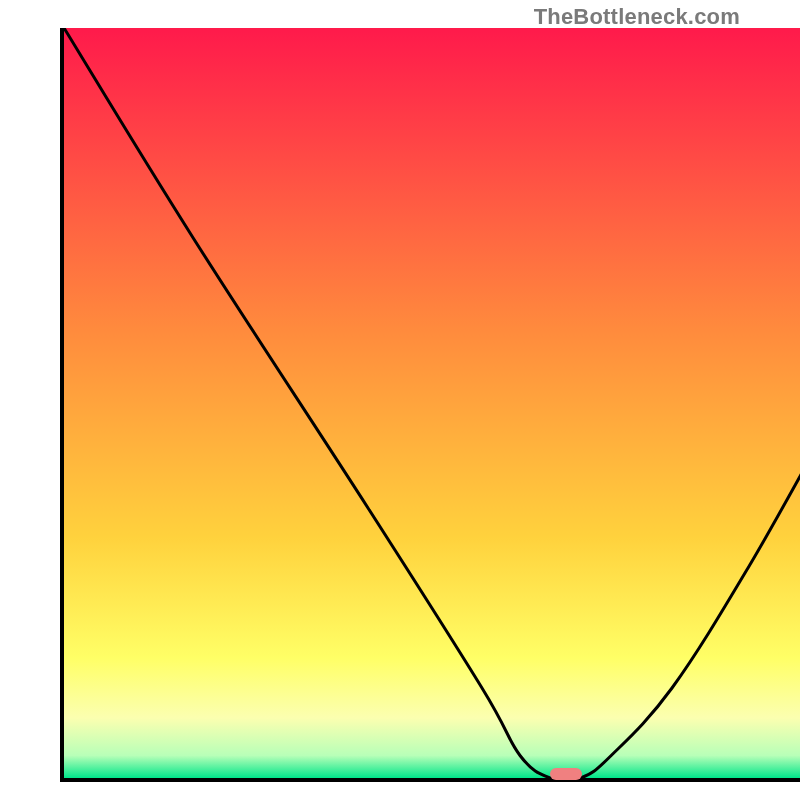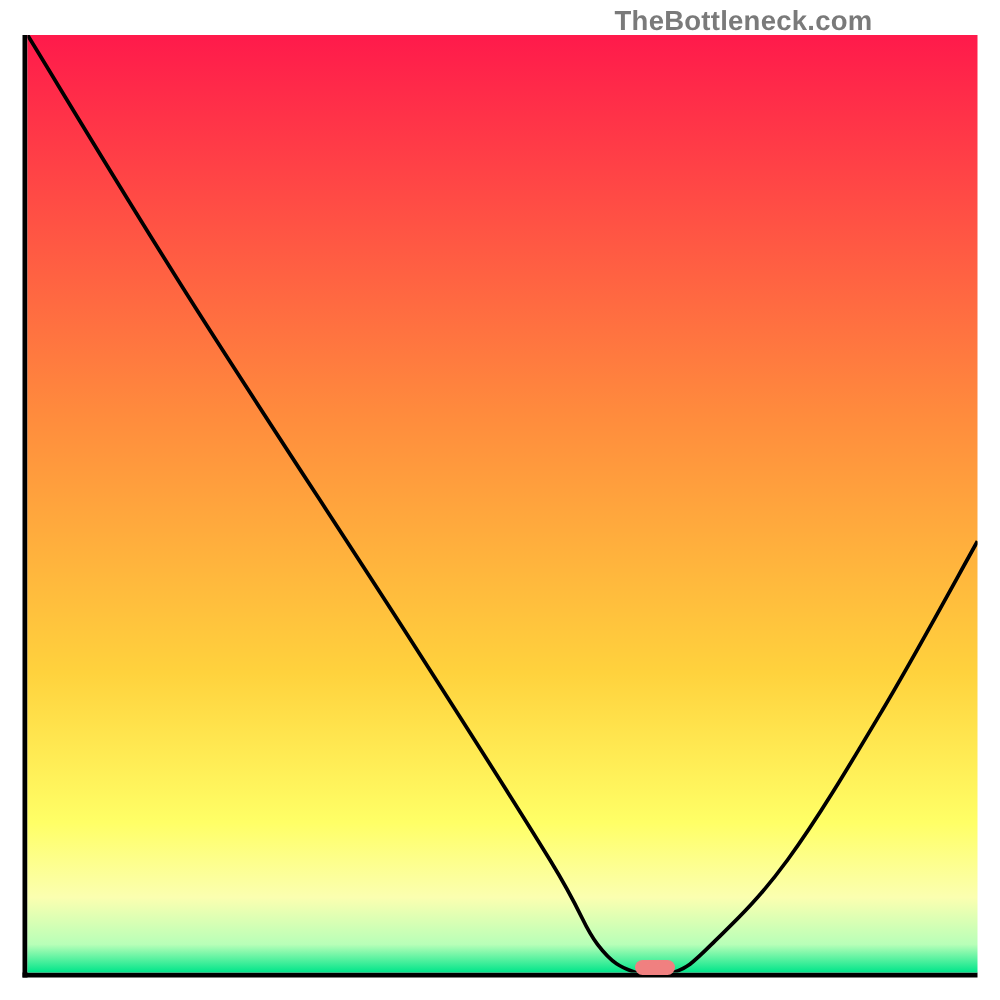--- a/index.html
+++ b/index.html
@@ -7,20 +7,21 @@
     padding: 0;
     width: 800px;
     height: 800px;
     background: #ffffff;
     font-family: Arial, Helvetica, sans-serif;
   }
   .container {
     position: relative;
     width: 712px;
     height: 800px;
+    margin-left: 42px;
   }
   .watermark {
     position: absolute;
     top: 4px;
     right: 14px;
     font-size: 22px;
     font-weight: bold;
     color: #7a7a7a;
     letter-spacing: 0.2px;
   }

